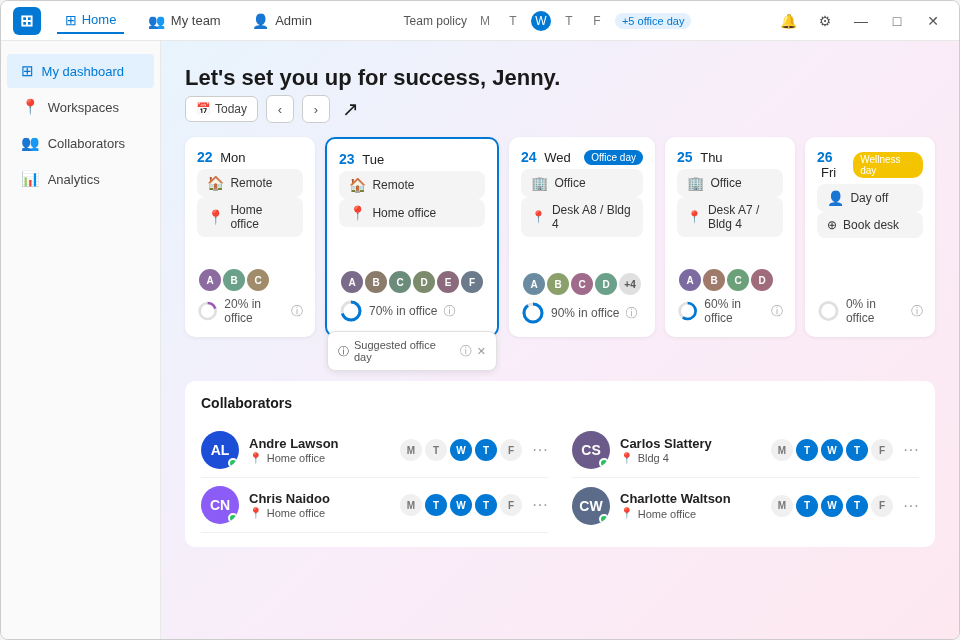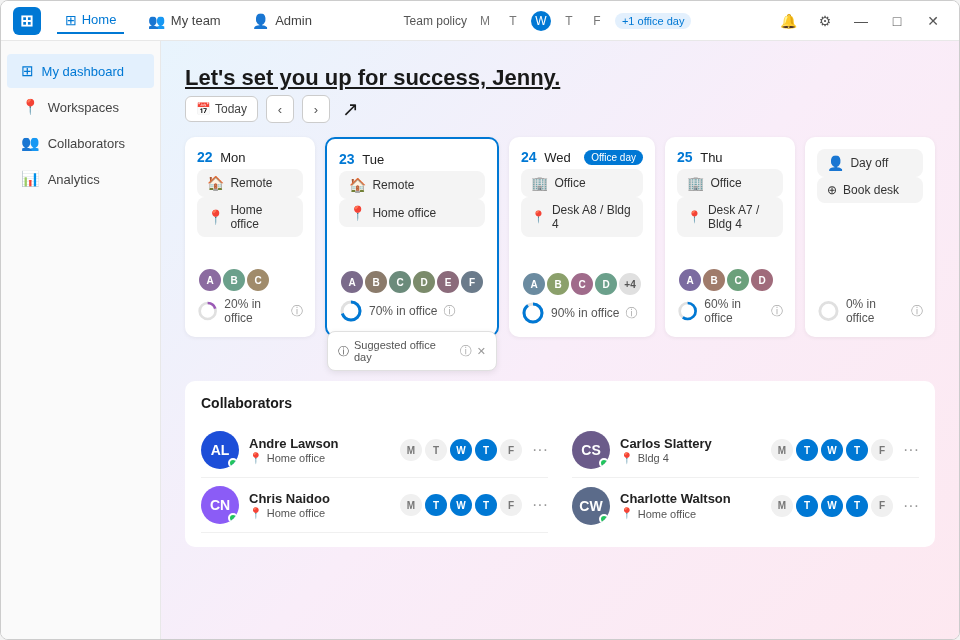--- a/index.html
+++ b/index.html
@@ -127,21 +127,20 @@
       overflow-y: auto;
       background: linear-gradient(135deg, #e8f4fd 0%, #f9edf9 50%, #fde8f0 100%);
       padding: 24px 24px 16px 24px;
     }
 
     .welcome-title {
       font-size: 22px;
       font-weight: 600;
       color: #1a1a1a;
       margin-bottom: 4px;
-      text-decoration: underline;
     }
     .welcome-subtitle {
       font-size: 13px;
       color: #555;
       margin-bottom: 20px;
     }
 
     
     .calendar-controls {
       display: flex;
@@ -401,21 +400,21 @@
         <span>Admin</span>
       </div>
     </div>
     <div class="title-bar-center">
       <span class="team-policy-label">Team policy</span>
       <div class="day-letter">M</div>
       <div class="day-letter">T</div>
       <div class="day-letter active">W</div>
       <div class="day-letter">T</div>
       <div class="day-letter">F</div>
-      <span class="office-day-badge">+1 office day</span>
+      <span class="office-day-badge">+5 office day</span>
     </div>
     <div class="title-bar-right">
       <div class="window-btn">🔔</div>
       <div class="window-btn">⚙</div>
       <div class="window-btn">—</div>
       <div class="window-btn">□</div>
       <div class="window-btn close">✕</div>
     </div>
   </div>
 
@@ -587,20 +586,27 @@
             <svg width="24" height="24" viewBox="0 0 24 24">
               <circle cx="12" cy="12" r="9" fill="none" stroke="#e0e0e0" stroke-width="3"></circle>
               <circle cx="12" cy="12" r="9" fill="none" stroke="#0078d4" stroke-width="3" stroke-dasharray="33.9 22.6" stroke-dashoffset="0" transform="rotate(-90 12 12)"></circle>
             </svg>
             <span>60% in office</span>
             <span class="info-icon">ⓘ</span>
           </div>
         </div>
 
         <div class="day-card">
+          <div class="day-card-header">
+            <div>
+              <span class="day-number">26</span>
+              <span class="day-name">Fri</span>
+            </div>
+            <span class="wellness-day-tag">Wellness day</span>
+          </div>
           <div class="location-pill">
             <span class="pill-icon">👤</span>
             <span>Day off</span>
           </div>
           <div class="desk-pill">
             <span>⊕</span>
             <span>Book desk</span>
           </div>
           <div style="flex:1"></div>
           <div class="avatars-row" style="min-height:26px;"></div>

